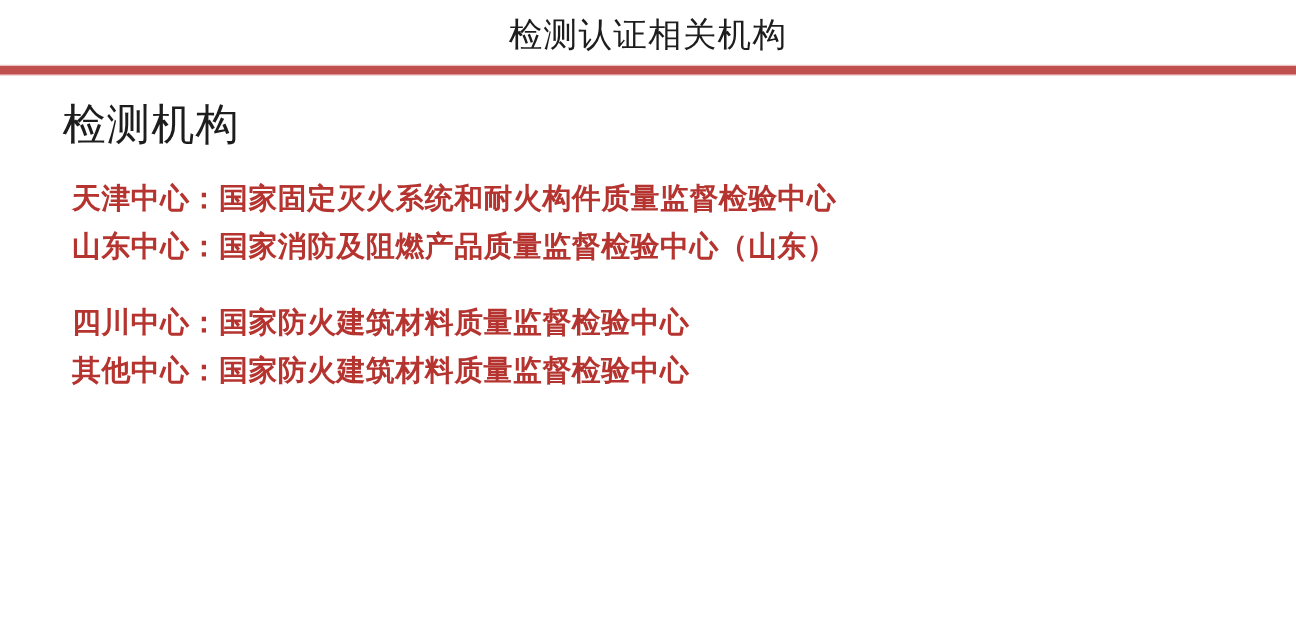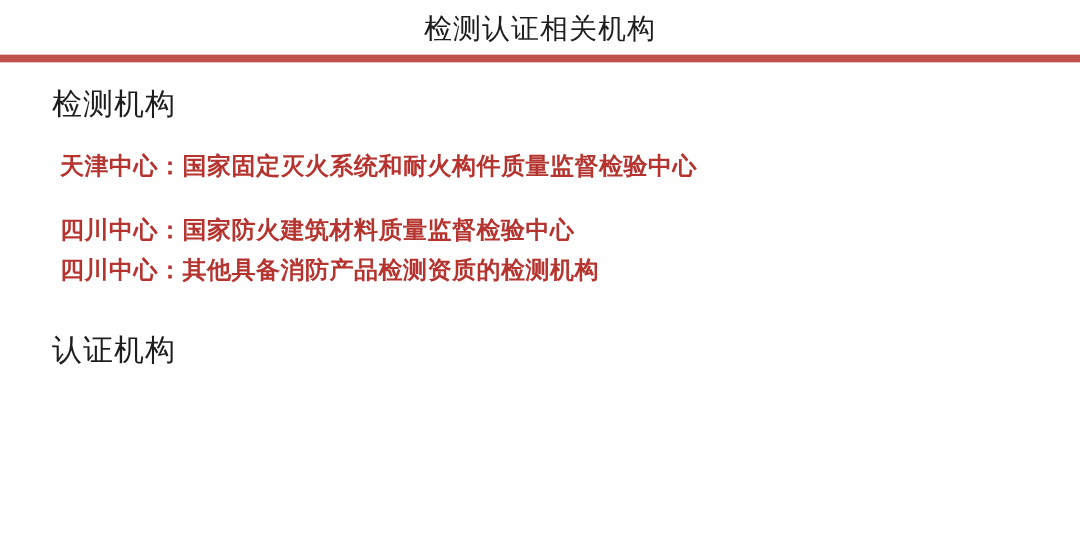--- a/index.html
+++ b/index.html
@@ -32,21 +32,21 @@
   }
   .title-divider {
     margin-top: 10px;
     height: 7px;
     width: 100%;
     background: var(--divider-red);
     box-shadow: 0 -1px 0 rgba(192, 80, 77, 0.35), 0 1px 0 rgba(192, 80, 77, 0.35);
   }
   .section-heading {
     margin-left: 52px;
-    font-size: 30px;
+    font-size: 36px;
     line-height: 32px;
     font-weight: 500;
     letter-spacing: 1px;
     color: var(--heading-black);
   }
   .section-heading.first { margin-top: 26px; }
   .section-heading.second { margin-top: 50px; }
   .org-item {
     margin-left: 60px;
     font-size: 24px;
@@ -66,22 +66,22 @@
 <div class="page">
 
   <div class="page-title">检测认证相关机构</div>
 
   <div class="title-divider"></div>
 
   <div class="section-heading first">检测机构</div>
 
   <div class="org-item gap-lg">天津中心：国家固定灭火系统和耐火构件质量监督检验中心</div>
 
+  <div class="org-item gap-sm">山东中心：国家消防及阻燃产品质量监督检验中心（山东）</div>
 
 
   <div class="org-item gap-md">四川中心：国家防火建筑材料质量监督检验中心</div>
 
-  <div class="org-item gap-sm">四川中心：其他具备消防产品检测资质的检测机构</div>
+  <div class="org-item gap-sm">其他中心：国家防火建筑材料质量监督检验中心</div>
 
-  <div class="section-heading second">认证机构</div>
 
 
 </div>
 
 </body></html>

